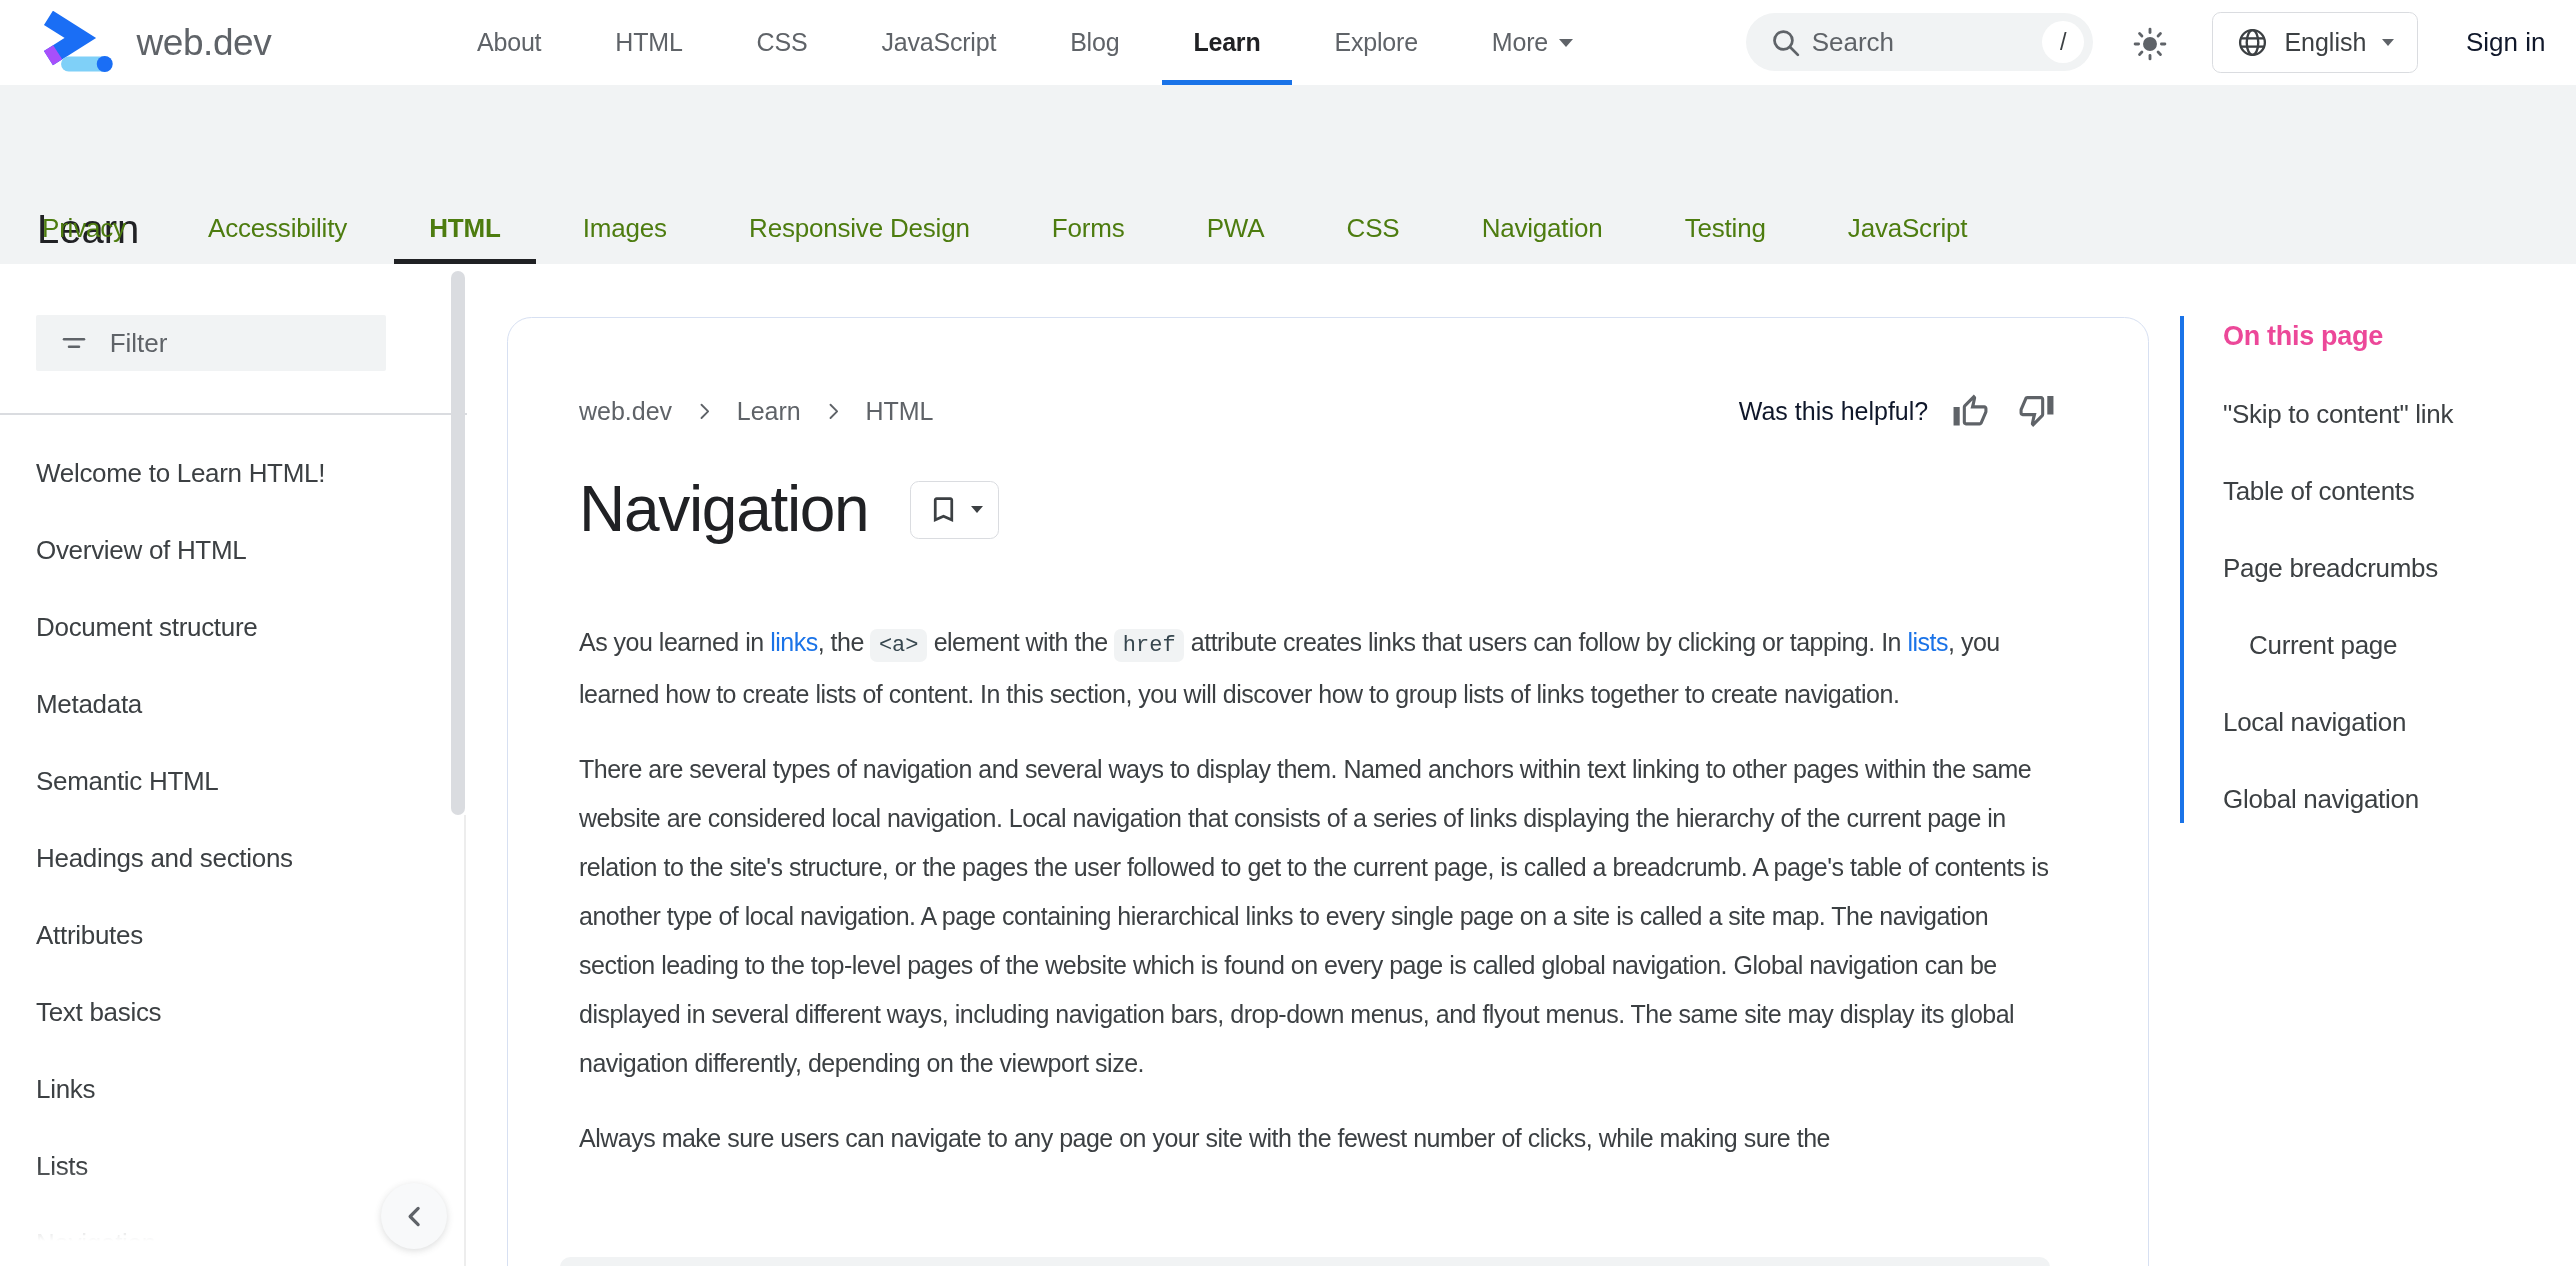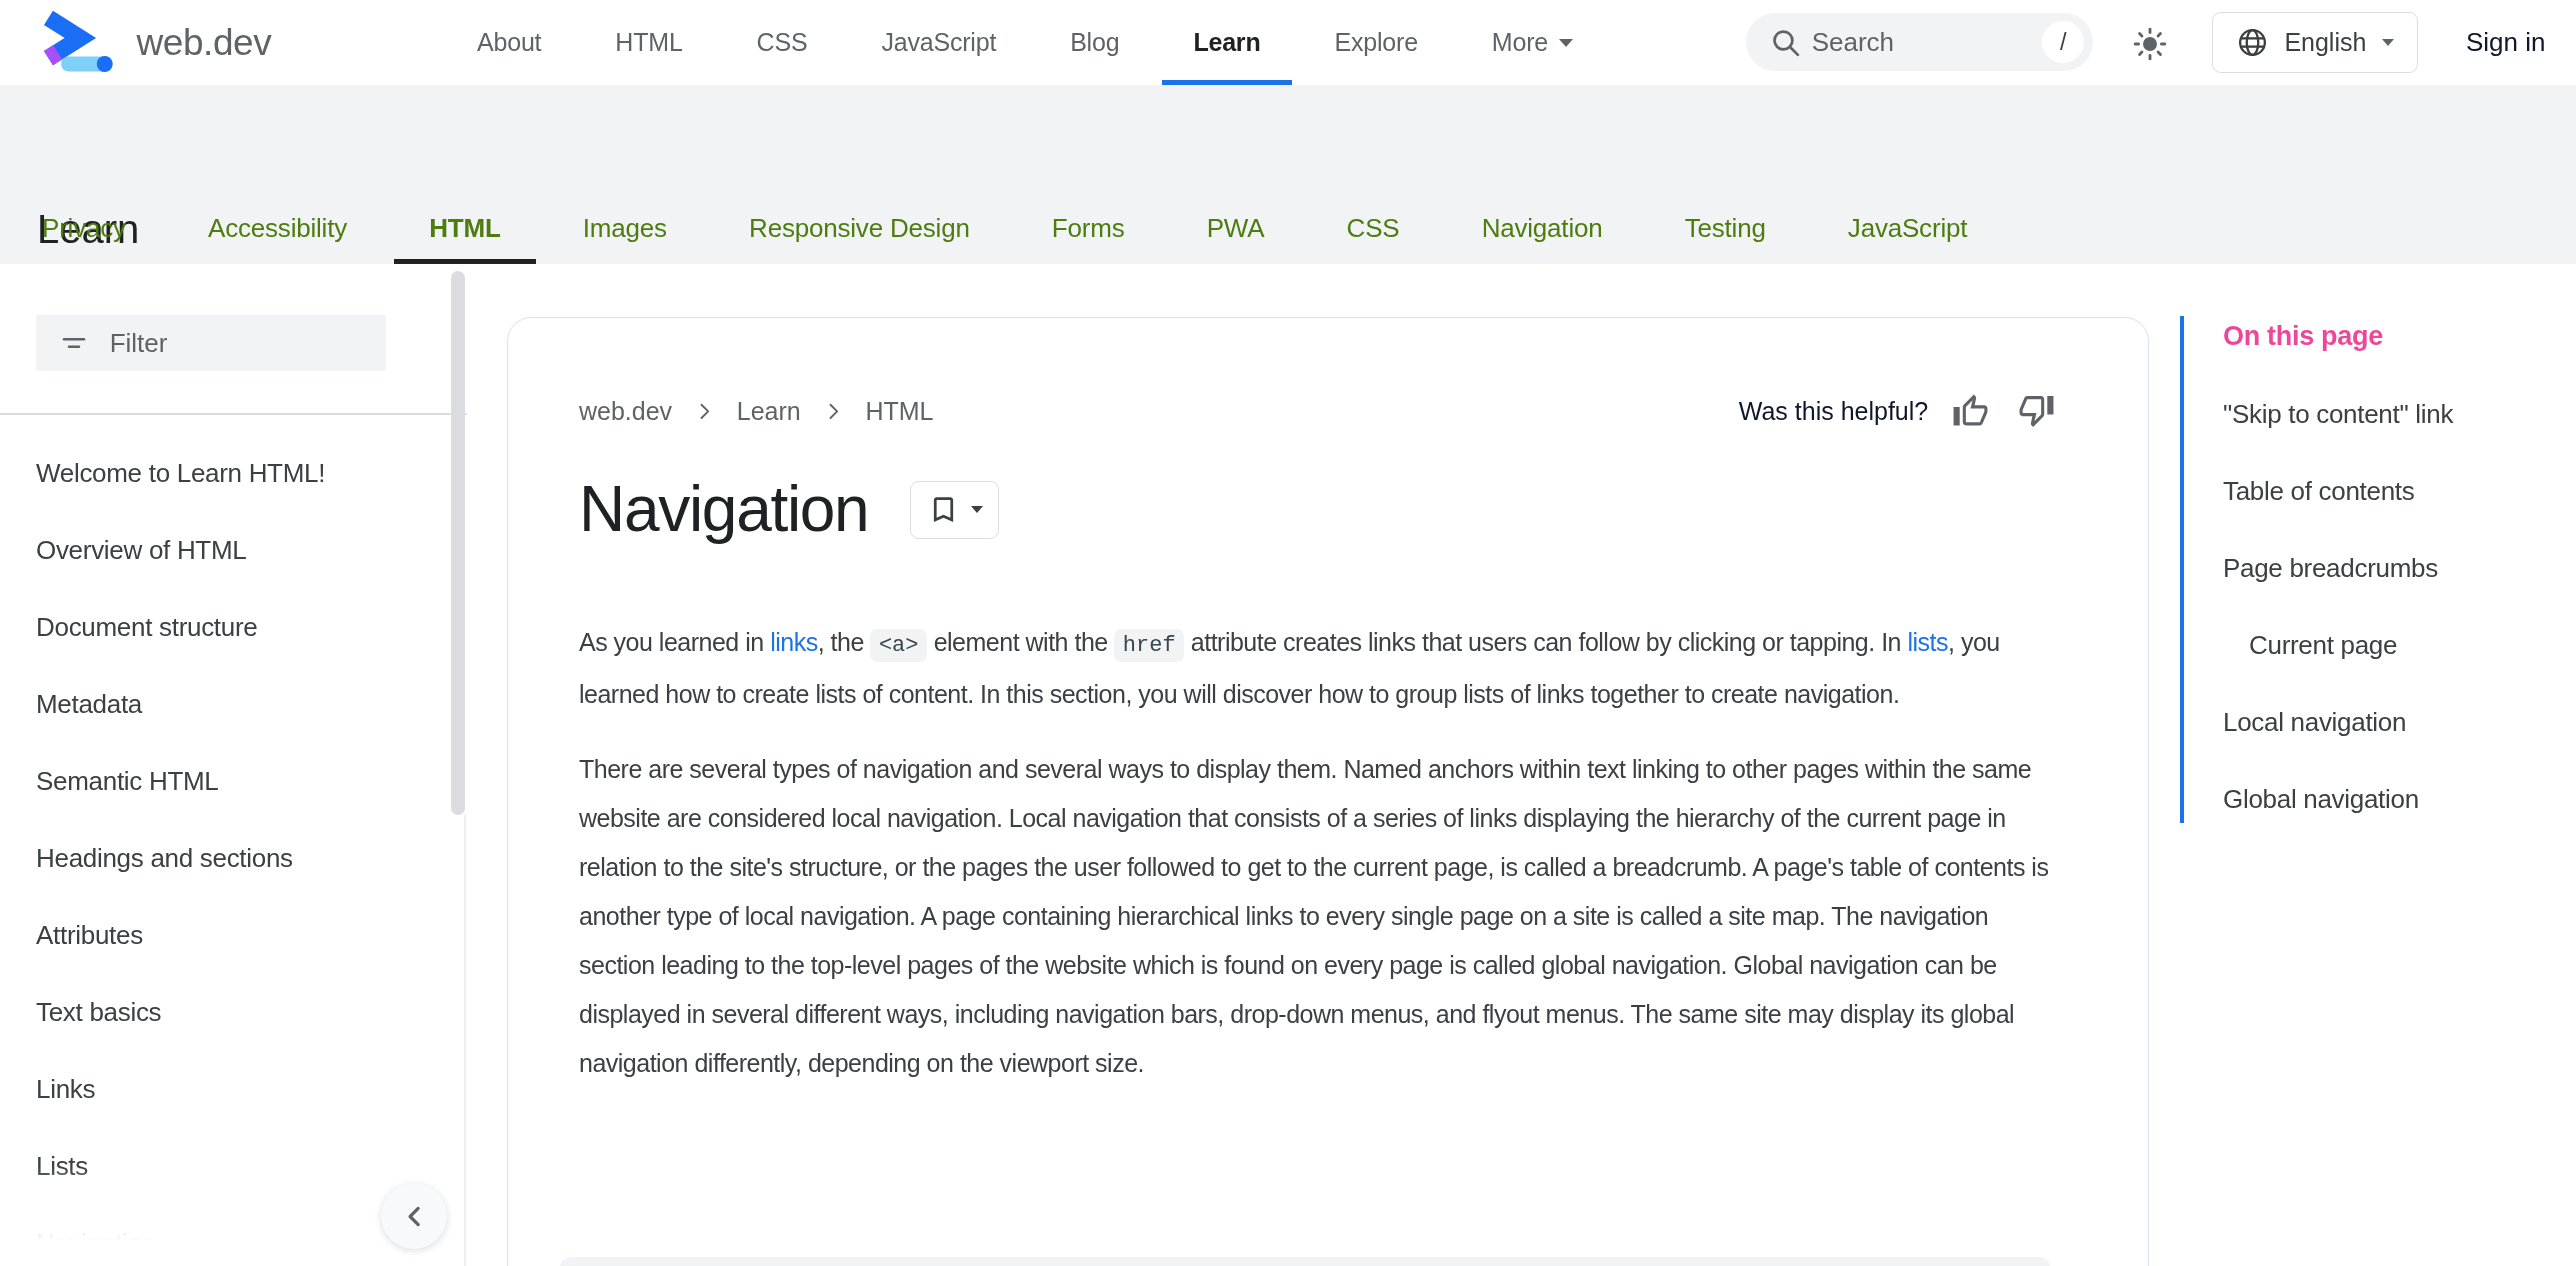--- a/index.html
+++ b/index.html
@@ -335,20 +335,21 @@
             <path d="M17 3H7c-1.1 0-2 .9-2 2v16l7-3 7 3V5c0-1.1-.9-2-2-2zm0 15l-5-2.18L7 18V5h10v13z"></path>
           </svg>
         </span>
         <span class="bm-caret"></span>
       </div>
     </div>
 
     <div class="article">
       <p class="p-first"><span>As you learned in </span><a>links</a><span>, the </span><code>&lt;a&gt;</code><span> element with the </span><code>href</code><span> attribute creates links that users can follow by clicking or tapping. In </span><a>lists</a><span>, you learned how to create lists of content. In this section, you will discover how to group lists of links together to create navigation.</span></p>
       <p class="p-next">There are several types of navigation and several ways to display them. Named anchors within text linking to other pages within the same website are considered local navigation. Local navigation that consists of a series of links displaying the hierarchy of the current page in relation to the site's structure, or the pages the user followed to get to the current page, is called a breadcrumb. A page's table of contents is another type of local navigation. A page containing hierarchical links to every single page on a site is called a site map. The navigation section leading to the top-level pages of the website which is found on every page is called global navigation. Global navigation can be displayed in several different ways, including navigation bars, drop-down menus, and flyout menus. The same site may display its global navigation differently, depending on the viewport size.</p>
+      <p class="p-next">Always make sure users can navigate to any page on your site with the fewest number of clicks, while making sure the</p>
     </div>
 
     <div class="bottom-strip"></div>
   </div>
 </main>
 
 <aside class="toc">
   <div class="toc-bar"></div>
   <div class="toc-inner">
     <div class="toc-heading">On this page</div>

